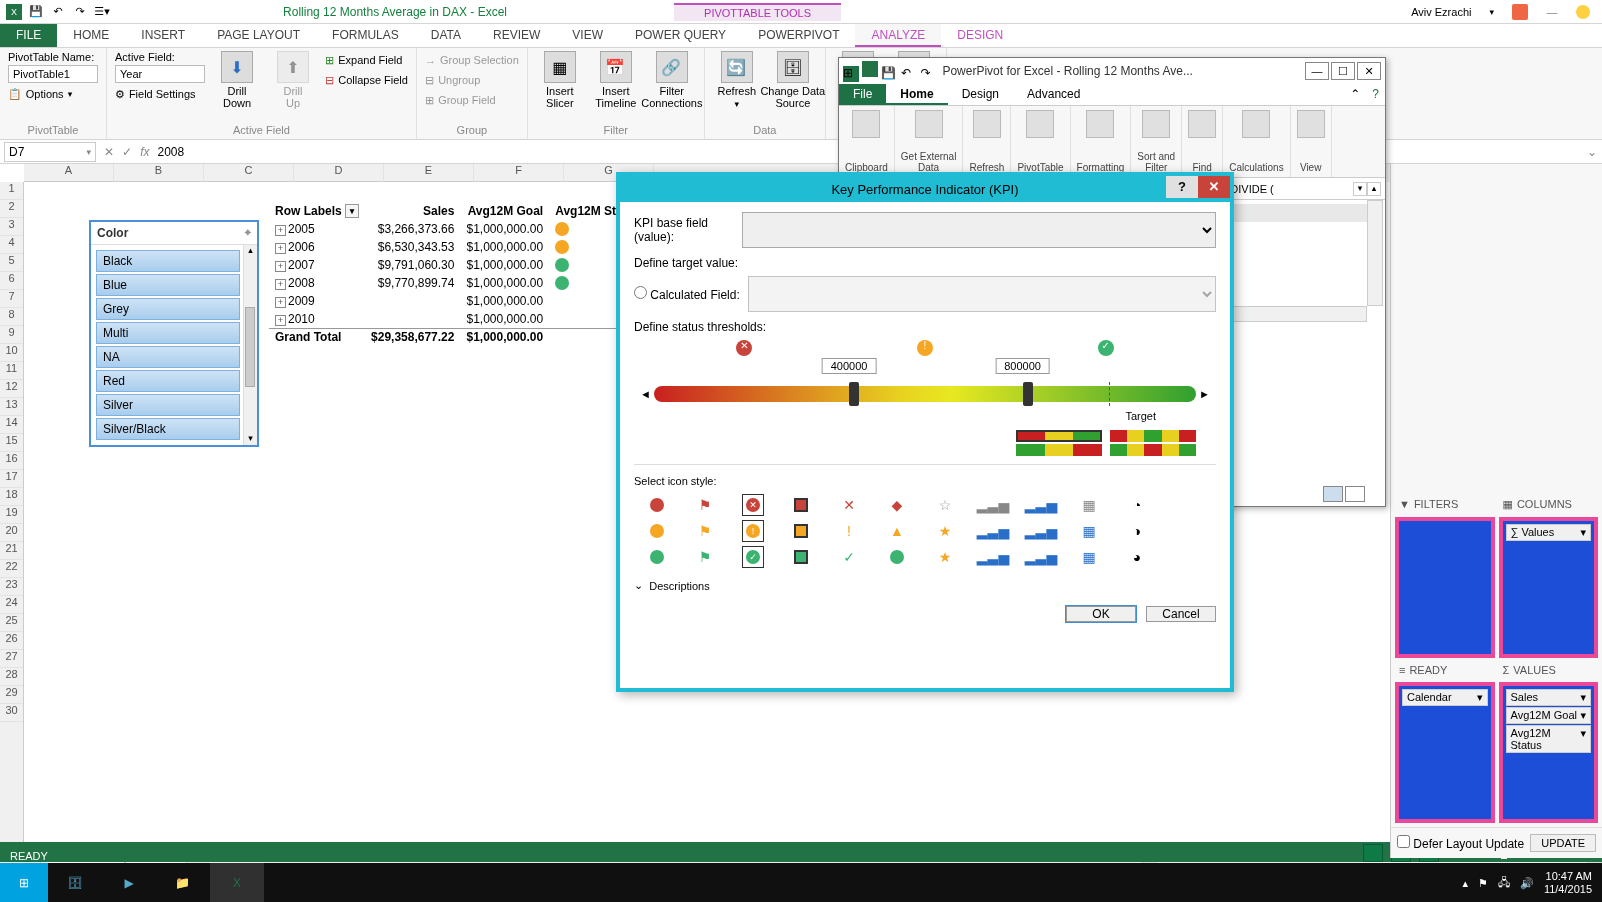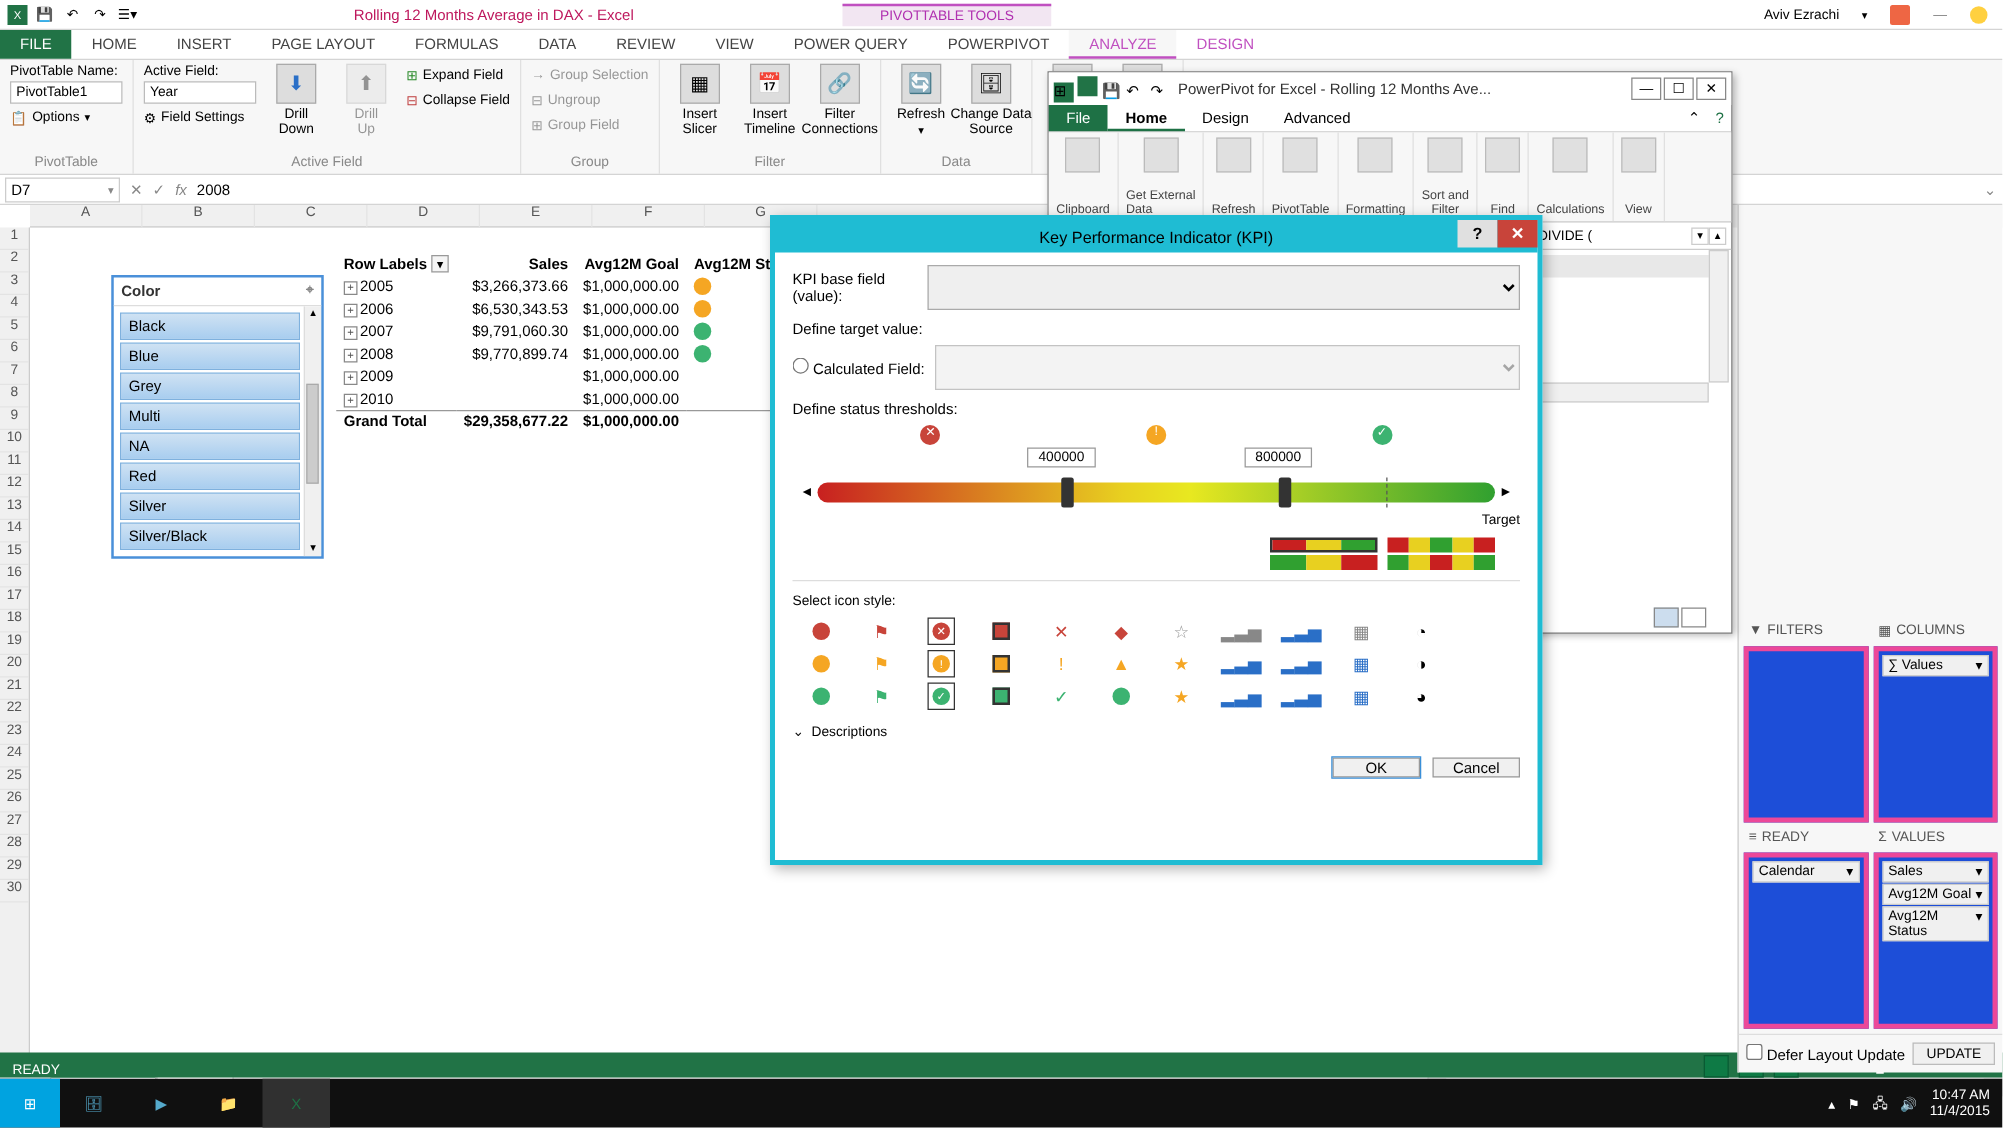--- a/index.html
+++ b/index.html
@@ -2,21 +2,21 @@
 <html><head>
 <meta charset="utf-8">
 <style>
 * { box-sizing: border-box; margin: 0; padding: 0; font-family: "Segoe UI", Tahoma, sans-serif; }
 body { width: 1602px; height: 902px; background: #fff; overflow: hidden; position: relative; font-size: 12px; }
 
 
 .titlebar { height: 24px; background: #fff; display: flex; align-items: center; border-bottom: 1px solid #d4d4d4; }
 .titlebar .qat { display: flex; gap: 6px; padding: 0 6px; align-items: center; }
 .titlebar .qat span { width: 16px; height: 16px; display: inline-flex; align-items: center; justify-content: center; font-size: 11px; }
-.titlebar .title { flex: 1; text-align: center; color: #be185d; font-size: 12px; }
+.titlebar .title { flex: 1; text-align: center; color: #15803d; font-size: 12px; }
 .titlebar .tools-tab { background: #f2e6f2; color: #b030b0; padding: 2px 30px; font-size: 11px; border-top: 2px solid #c050c0; }
 .titlebar .user { display: flex; align-items: center; gap: 18px; padding: 0 12px; font-size: 11px; }
 .titlebar .face { width: 16px; height: 16px; background: #e64; border-radius: 2px; }
 .titlebar .dash { color: #888; width:12px; text-align:center;}
 .titlebar .smile { width:14px; height:14px; background:#ffd040; border-radius:50%; }
 
 
 .ribbon-tabs { height: 24px; display: flex; align-items: stretch; background: #fff; border-bottom: 1px solid #d4d4d4; }
 .ribbon-tabs .tab { padding: 4px 16px; font-size: 12px; color: #444; cursor: pointer; }
 .ribbon-tabs .tab.file { background: #217346; color: #fff; }
@@ -136,21 +136,21 @@
 .kpi-body .row { display:flex; align-items:center; gap:8px; margin-bottom:8px;}
 .kpi-body .lbl { width:100px;}
 .kpi-body select, .kpi-body input[type=text] { border:1px solid #aaa; height:32px; padding:17px 4px; font-size:12px;}
 .kpi-body .section-hdr { background:#e8e8e8; border:1px solid #ccc; padding:3px 8px; margin-bottom:10px;}
 .thresh-bar { position:relative; height:16px; margin:30px 20px 8px; background:linear-gradient(to right,#c82020 0%,#e8d020 45%,#e8e820 55%,#30a030 100%); border-radius:8px;}
 .thresh-bar .handle { position:absolute; top:-4px; width:10px; height:24px; background:#333; border-radius:2px;}
 .thresh-bar .hval { position:absolute; top:-28px; transform:translateX(-50%); border:1px solid #999; background:#fff; padding:1px 8px; font-size:11px;}
 .thresh-bar .target-line { position:absolute; top:-4px; bottom:-4px; width:1px; border-left:1px dashed #555;}
 .thresh-icons { display:flex; justify-content:space-around; margin:-56px 20px 4px;}
 .thresh-icons span { width:16px; height:16px; border-radius:50%; display:inline-block;}
-.target-label { text-align:right; font-size:11px;}
+.target-label { text-align:right; margin-right:60px; font-size:11px;}
 .style-swatches { display:flex; gap:8px; justify-content:flex-end; margin:8px 20px;}
 .style-swatches .sw-group { display:flex; flex-direction:column; gap:2px;}
 .style-swatches .sw { width:86px; height:12px; display:flex;}
 .style-swatches .sw span { flex:1;}
 .icon-grid { border-top:1px solid #ddd; padding-top:10px;}
 .icon-grid .label { font-size:11px; margin-bottom:6px;}
 .icon-grid .grid { display:grid; grid-template-columns: repeat(11, 46px); grid-template-rows: repeat(3, 24px); gap:2px; align-items:center; justify-items:center;}
 .icon-grid .cell { width:22px; height:22px; display:flex; align-items:center; justify-content:center;}
 .icon-grid .sel { border:1px solid #333; padding:1px;}
 .kpi-footer { display:flex; gap:10px; justify-content:flex-end; padding:8px 14px;}
@@ -570,21 +570,21 @@
     <div style="padding:3px 6px;">⌃</div>
     <div style="padding:3px 6px;color:#1e7145;">?</div>
   </div>
   <div class="pp-ribbon" id="pp-ribbon">
       <div class="grp">
         <div class="ic"></div>
         <div style="white-space:pre;text-align:center;">Clipboard</div>
       </div>
       <div class="grp">
         <div class="ic"></div>
-        <div style="white-space:pre;">Get External
+        <div style="white-space:pre;text-align:center;">Get External
 Data</div>
       </div>
       <div class="grp">
         <div class="ic"></div>
         <div style="white-space:pre;text-align:center;">Refresh</div>
       </div>
       <div class="grp">
         <div class="ic"></div>
         <div style="white-space:pre;text-align:center;">PivotTable</div>
       </div>

